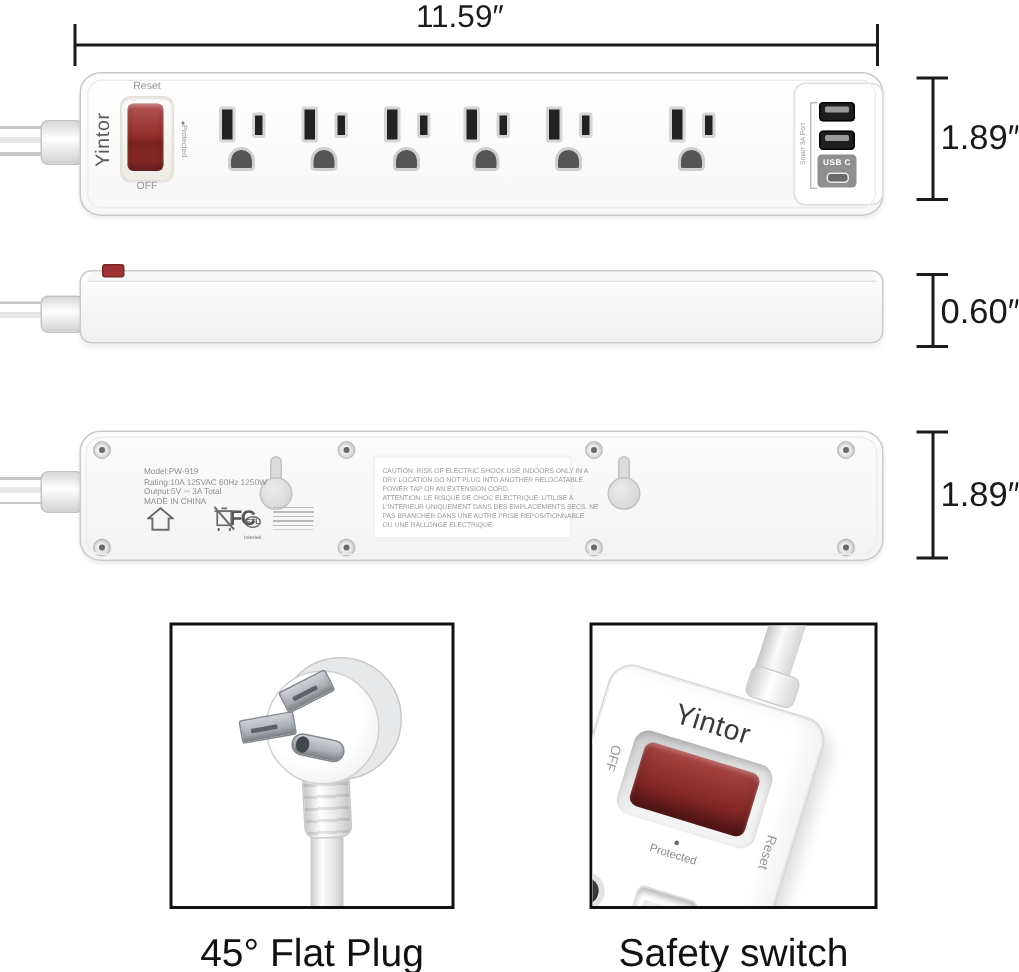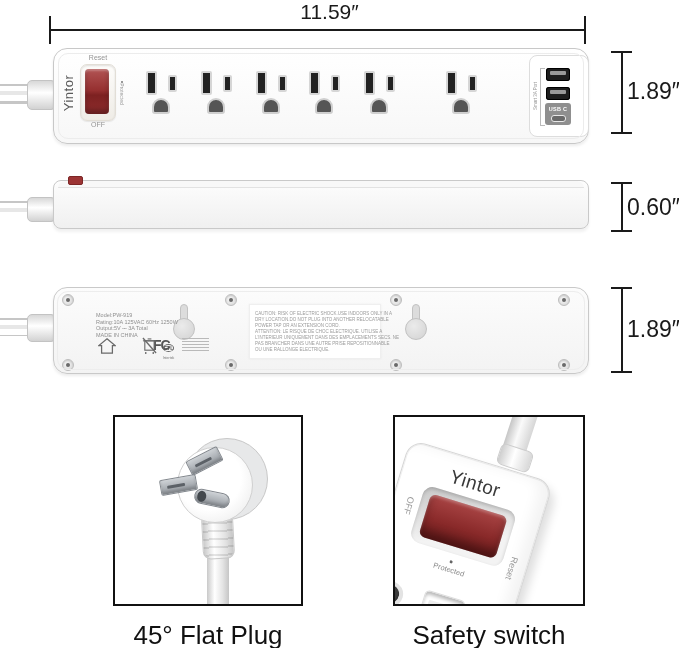--- a/index.html
+++ b/index.html
@@ -1,21 +1,21 @@
 <!DOCTYPE html>
 <html><head>
 <meta charset="utf-8">
 <style>
   html,body{margin:0;padding:0;background:#fff;}
   .stage{position:relative;width:679px;height:648px;background:#fff;overflow:hidden;
          font-family:"Liberation Sans",sans-serif;color:#1a1a1a;}
 
   
   .dim-text{position:absolute;color:#1a1a1a;}
-  .dim-top-text{left:62px;top:0px;width:535px;text-align:center;font-size:21px;}
+  .dim-top-text{left:39px;top:0px;width:535px;text-align:center;font-size:21px;}
   .hdim-line{position:absolute;left:50px;top:29px;width:535px;height:2px;background:#1a1a1a;}
   .hdim-tick{position:absolute;width:2px;height:28px;background:#1a1a1a;top:16px;}
   .vdim-line{position:absolute;left:621px;width:2px;background:#1a1a1a;}
   .vdim-tick{position:absolute;left:611px;width:21px;height:2px;background:#1a1a1a;}
   .vdim-label{position:absolute;left:627px;font-size:23px;color:#1a1a1a;}
 
   
   .cord{position:absolute;background:linear-gradient(180deg,#c6c6c6 0 2px,#fff 2px 7px,#e7e7e7 7px 11px,#fff 11px 17px,#c6c6c6 17px 100%);}
   .ferrule{position:absolute;border:1px solid #c3c3c3;border-radius:5px;
            background:linear-gradient(180deg,#d8d8d8,#ffffff 42%,#d2d2d2);}

